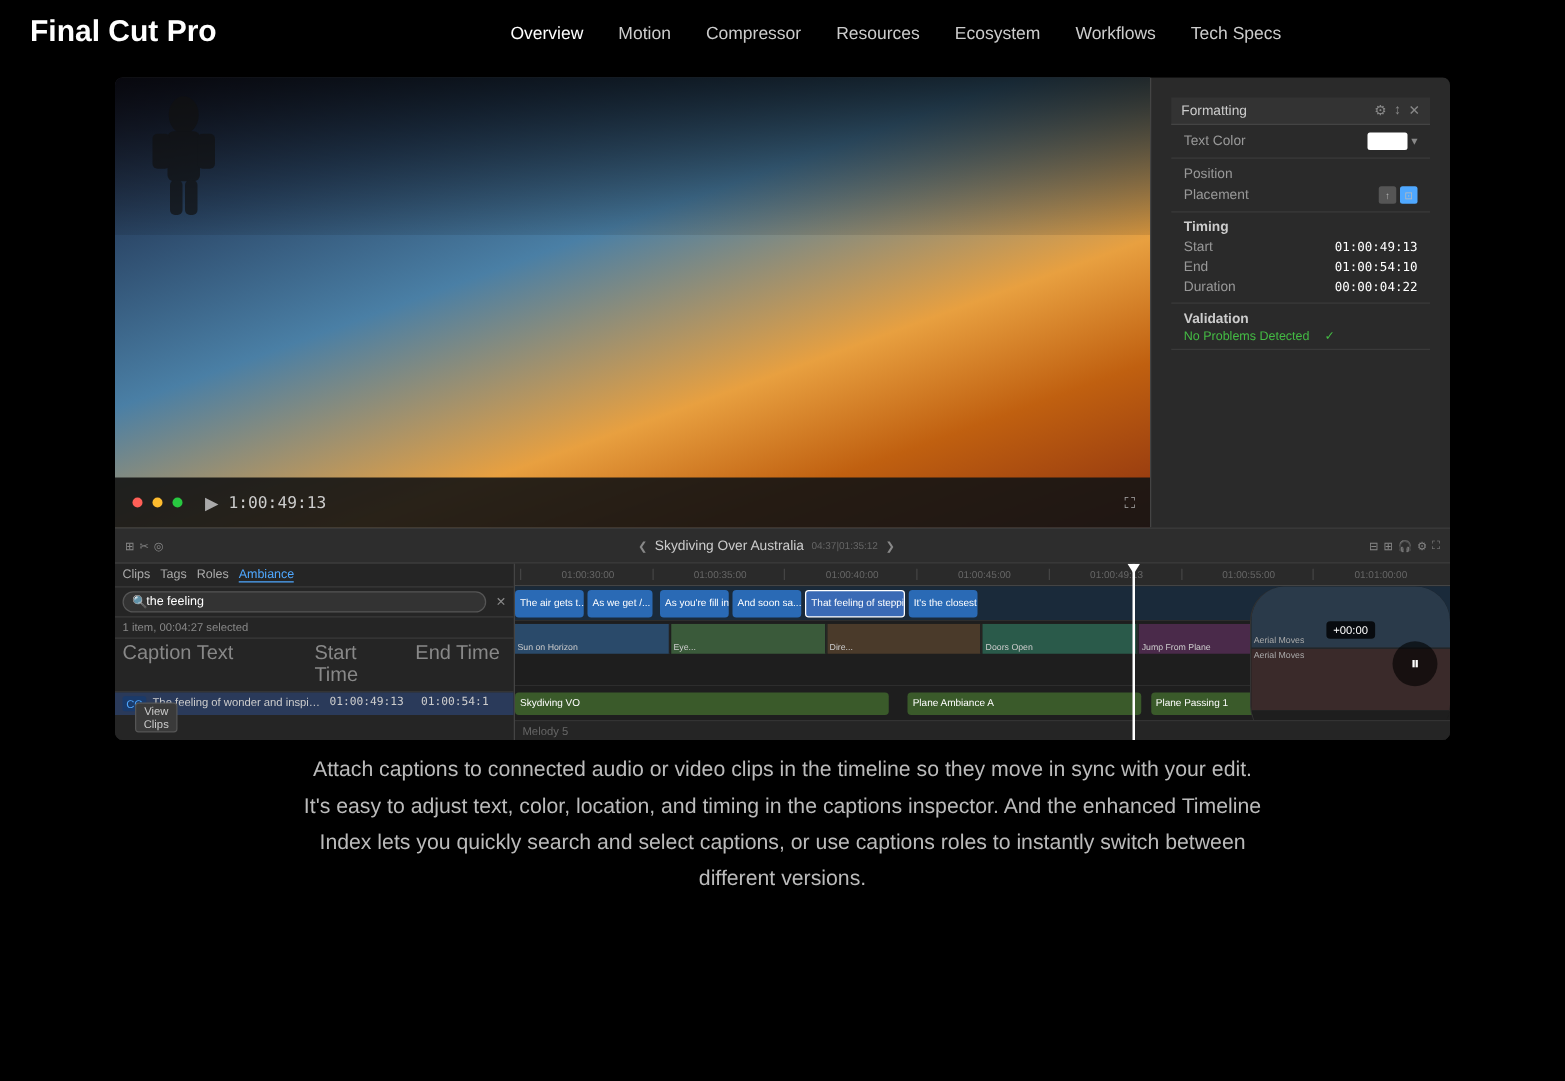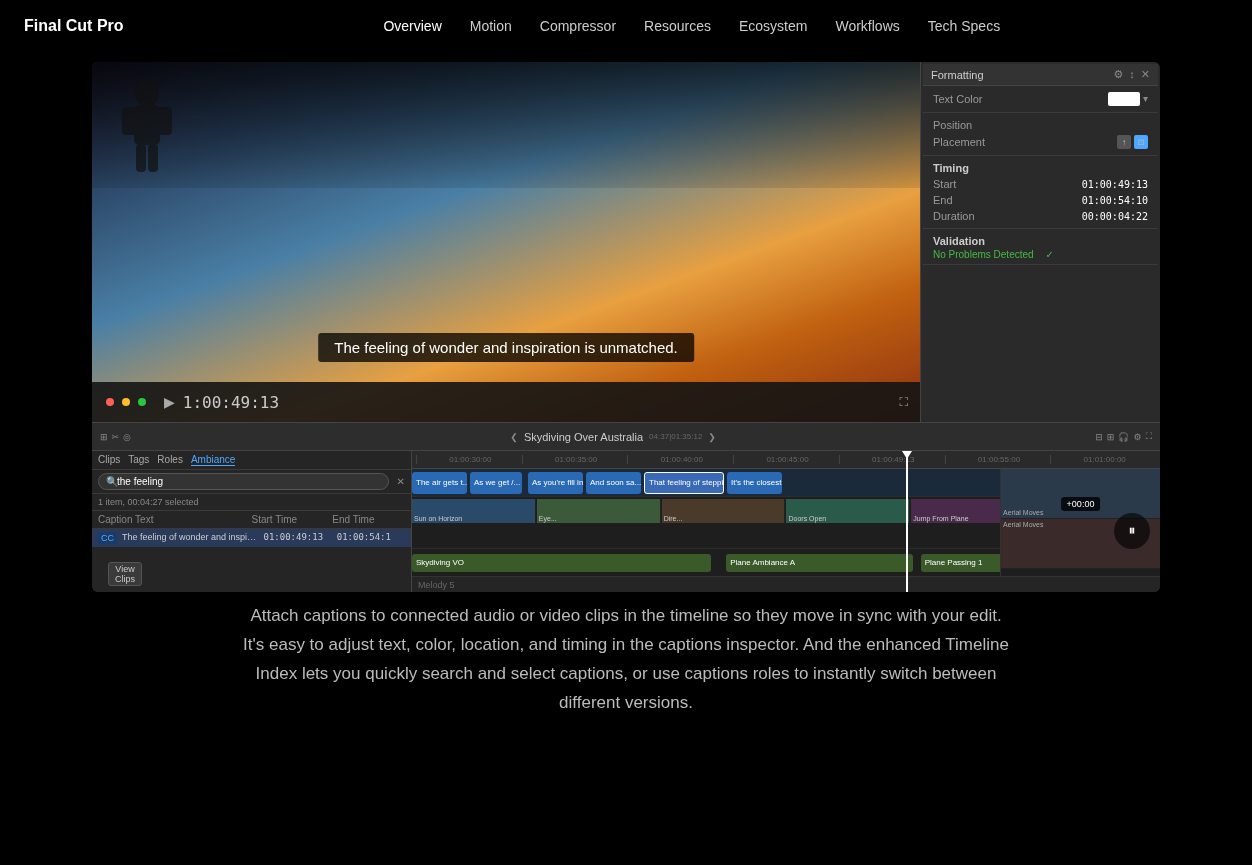--- a/index.html
+++ b/index.html
@@ -16,21 +16,21 @@
       display: flex;
       align-items: center;
       padding: 0 24px;
       height: 52px;
       background: rgba(0,0,0,0.85);
       position: sticky;
       top: 0;
       z-index: 100;
     }
     .nav-logo {
-      font-size: 16px;
+      font-size: 24px;
       font-weight: 600;
       color: #fff;
       white-space: nowrap;
       margin-right: 32px;
     }
     .nav-links {
       display: flex;
       align-items: center;
       gap: 28px;
       flex: 1;
@@ -128,31 +128,31 @@
       background: rgba(20,20,20,0.9);
       display: flex;
       align-items: center;
       padding: 0 12px;
       gap: 8px;
       font-size: 11px;
       color: #aaa;
     }
 
     .timecode {
-      font-size: 16px;
+      font-size: 13px;
       color: #ccc;
       font-family: 'SF Mono', monospace;
     }
 
     
     .inspector-panel {
       width: 240px;
       background: #2a2a2a;
       border-left: 1px solid #444;
-      padding: 2px;
+      padding: 16px;
       font-size: 11px;
       overflow: hidden;
     }
 
     .inspector-header {
       background: #333;
       padding: 4px 8px;
       font-size: 11px;
       color: #ccc;
       display: flex;
@@ -281,21 +281,21 @@
       padding: 2px 8px 2px 18px;
       font-size: 10px;
       color: #ccc;
       flex: 1;
     }
 
     .index-header-row {
       display: flex;
       padding: 3px 6px;
       color: #888;
-      font-size: 10px;
+      font-size: 16px;
       border-bottom: 1px solid #3a3a3a;
       gap: 8px;
     }
 
     .index-data-row {
       display: flex;
       padding: 3px 6px;
       color: #ccc;
       font-size: 10px;
       gap: 5px;
@@ -529,23 +529,20 @@
             <svg viewBox="0 0 70 100" width="70" height="100">
               <ellipse cx="35" cy="20" rx="12" ry="15" fill="#111"></ellipse>
               <rect x="22" y="33" width="26" height="40" rx="5" fill="#111"></rect>
               <rect x="10" y="35" width="14" height="28" rx="4" fill="#111"></rect>
               <rect x="46" y="35" width="14" height="28" rx="4" fill="#111"></rect>
               <rect x="24" y="72" width="10" height="28" rx="4" fill="#111"></rect>
               <rect x="36" y="72" width="10" height="28" rx="4" fill="#111"></rect>
             </svg>
           </div>
 
-          <div class="subtitle-bar">
-            <span>The feeling of wonder and inspiration is unmatched.</span>
-          </div>
 
           <div class="video-controls-bar">
             <div class="window-controls">
               <span class="ctrl-dot ctrl-red"></span>
               <span class="ctrl-dot ctrl-yellow"></span>
               <span class="ctrl-dot ctrl-green"></span>
             </div>
             <span style="font-size:14px;margin-left:8px;cursor:pointer;">▶</span>
             <span class="timecode">1:00:49:13</span>
             <span style="flex:1;"></span>
@@ -723,21 +720,21 @@
               <div class="track-clip" style="left:0;width:40%;background:#3a5a2a;height:18px;">Skydiving VO</div>
               <div class="track-clip" style="left:42%;width:25%;background:#3a5a2a;height:18px;">Plane Ambiance A</div>
               <div class="track-clip" style="left:68%;width:30%;background:#3a5a2a;height:18px;">Plane Passing 1</div>
             </div>
 
             <div class="track-row" style="background:#1a1a1a;">
               <div class="track-clip" style="left:5%;width:30%;background:#4a7a3a;height:14px;">Music_Dist_Combo</div>
               <div class="track-clip" style="left:55%;width:35%;background:#4a7a3a;height:14px;">Jump Wrench A</div>
             </div>
 
-            <div style="position:absolute;right:0;top:18px;bottom:0;width:160px;background:#1e1e1e;border-left:1px solid #333;overflow:hidden;">
+            <div style="position:absolute;right:0;top:18px;bottom:0;width:160px;background:#1e1e1e;border-left:1px solid #333;overflow:hidden;border-radius:28px;">
               <div style="height:50px;background:#2a3a4a;border-bottom:1px solid #222;position:relative;">
                 <div style="position:absolute;bottom:2px;left:2px;font-size:7px;color:#aaa;">Aerial Moves</div>
               </div>
               <div style="height:50px;background:#3a2a2a;border-bottom:1px solid #222;">
                 <div style="font-size:7px;color:#aaa;padding:2px;">Aerial Moves</div>
               </div>
               <div style="height:24px;background:#1e1e1e;border-bottom:1px solid #222;display:flex;align-items:center;gap:2px;padding:0 2px;">
                 <span style="background:#3a5a2a;padding:1px 3px;font-size:7px;color:#aaa;border-radius:2px;">Skydiving VO</span>
                 <span style="background:#3a5a2a;padding:1px 3px;font-size:7px;color:#aaa;border-radius:2px;">Skydiving...</span>
               </div>

